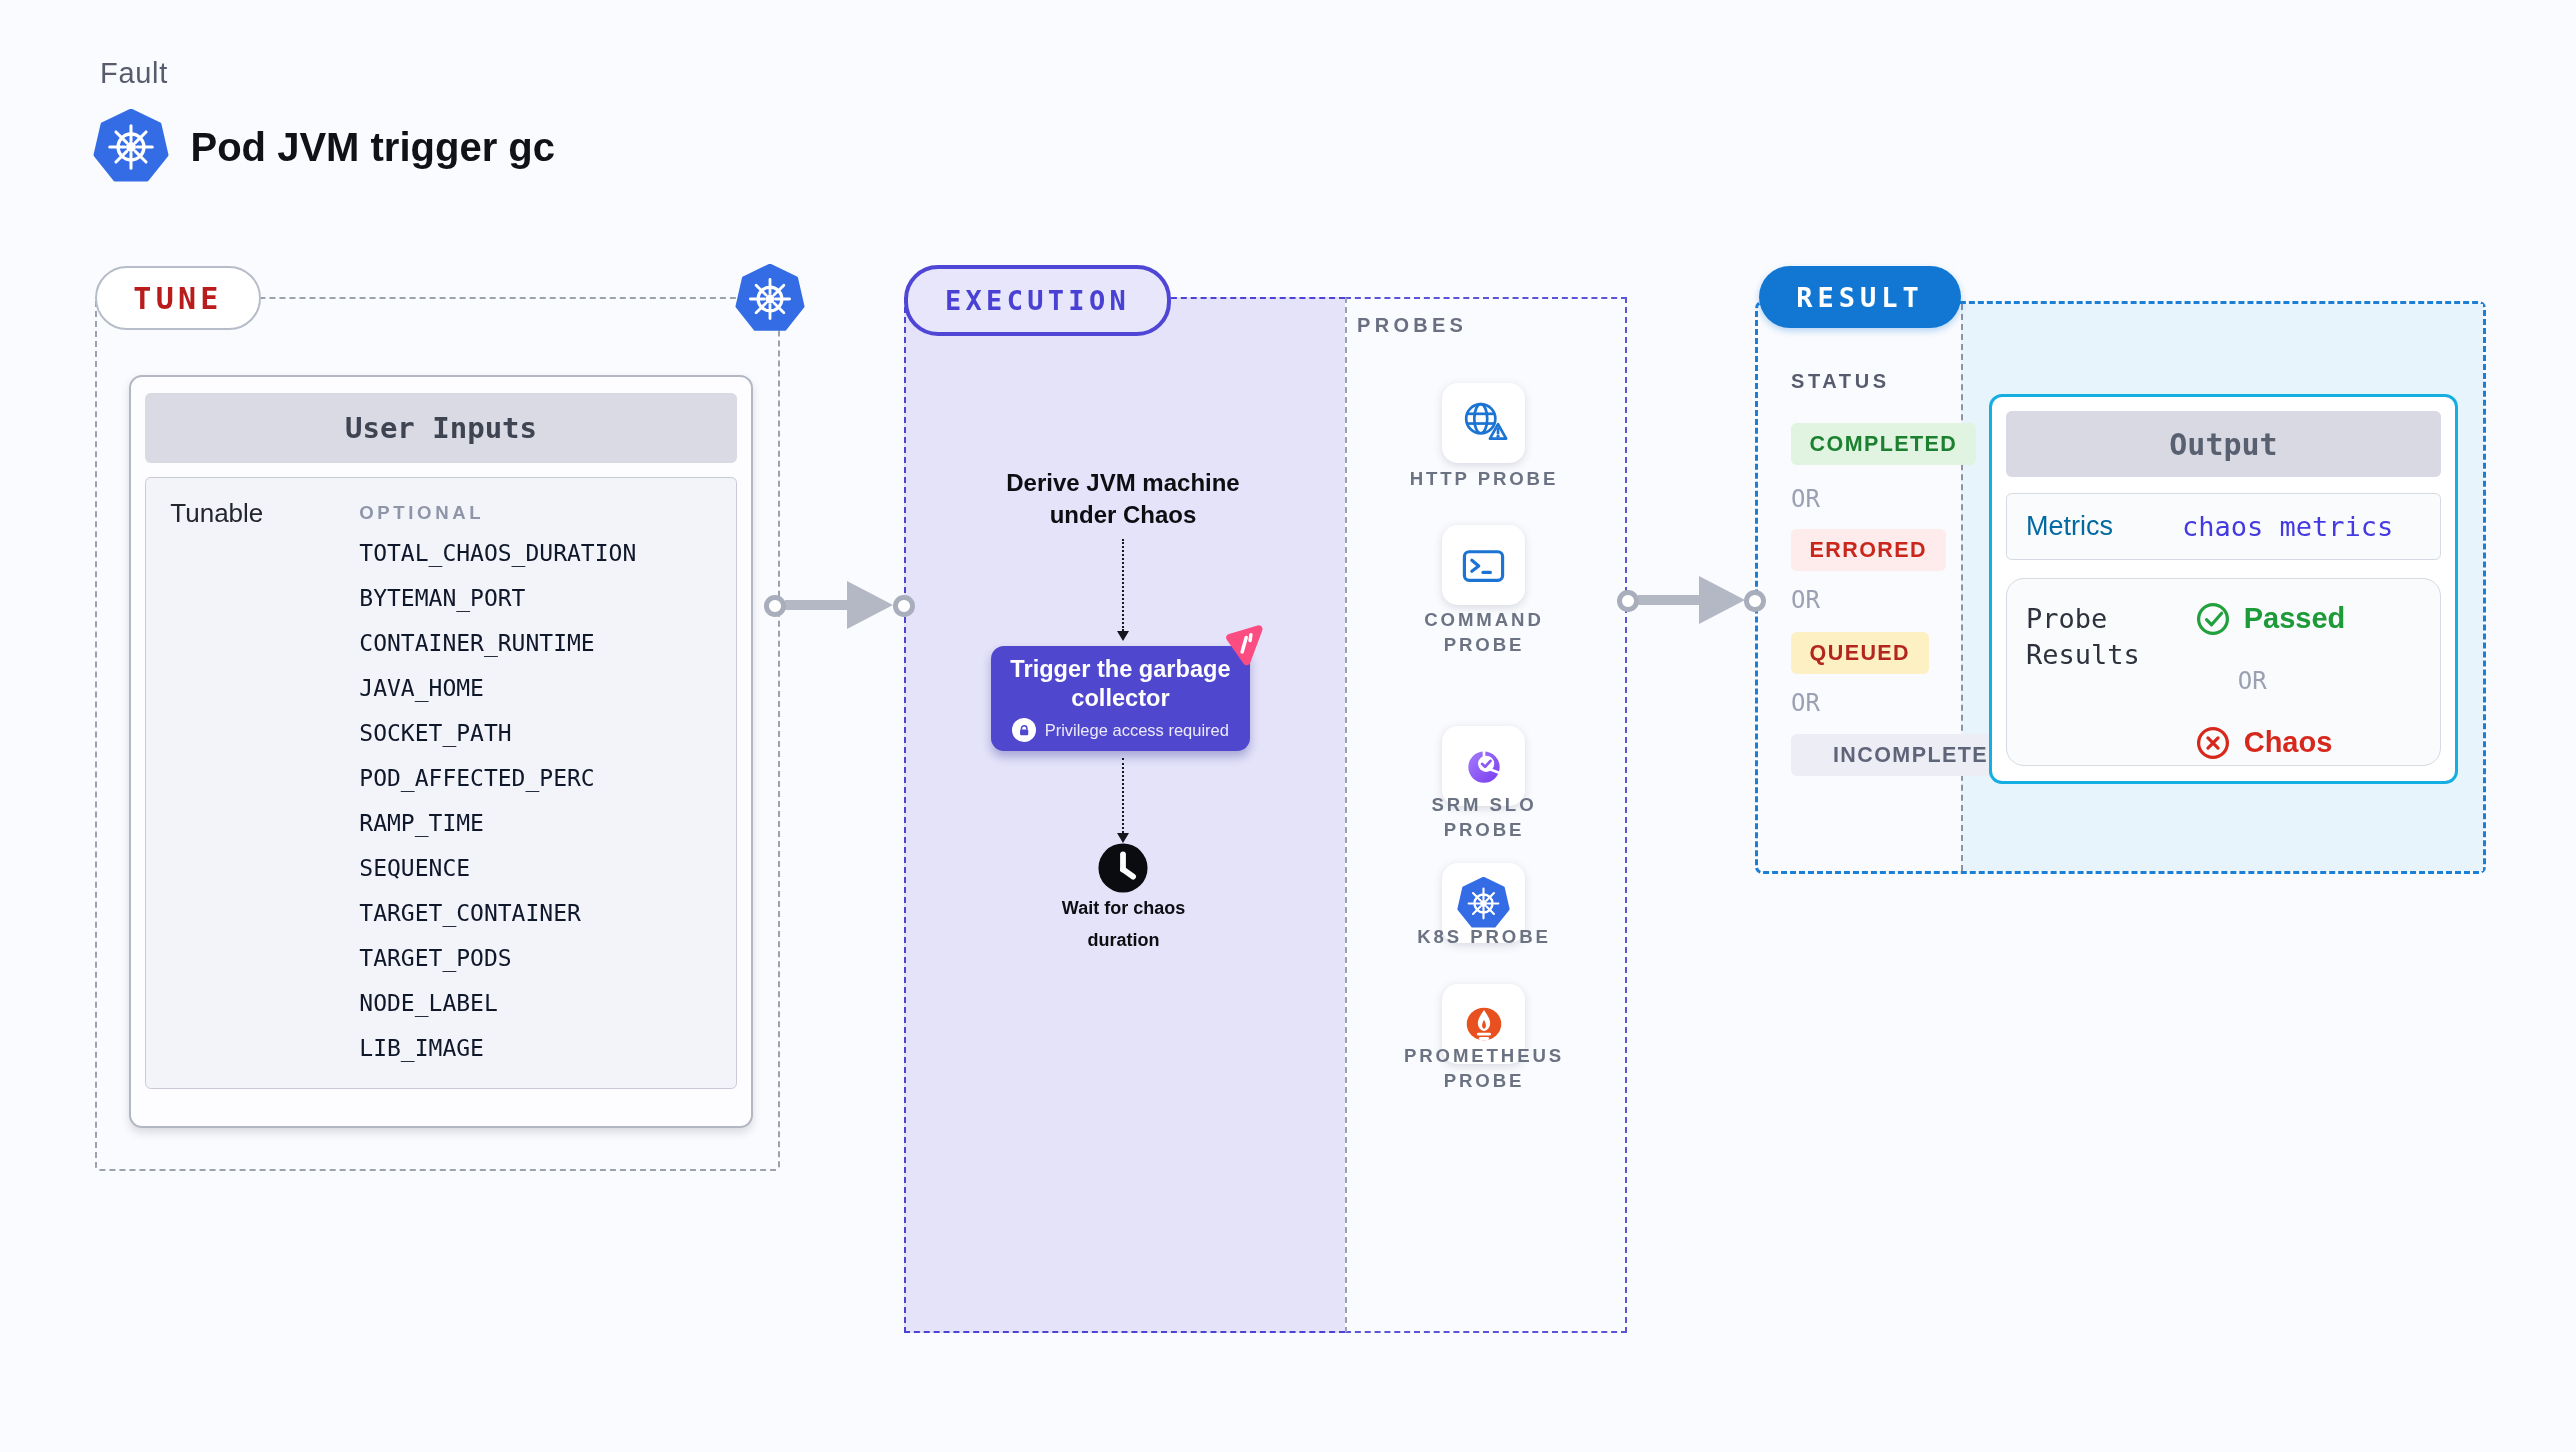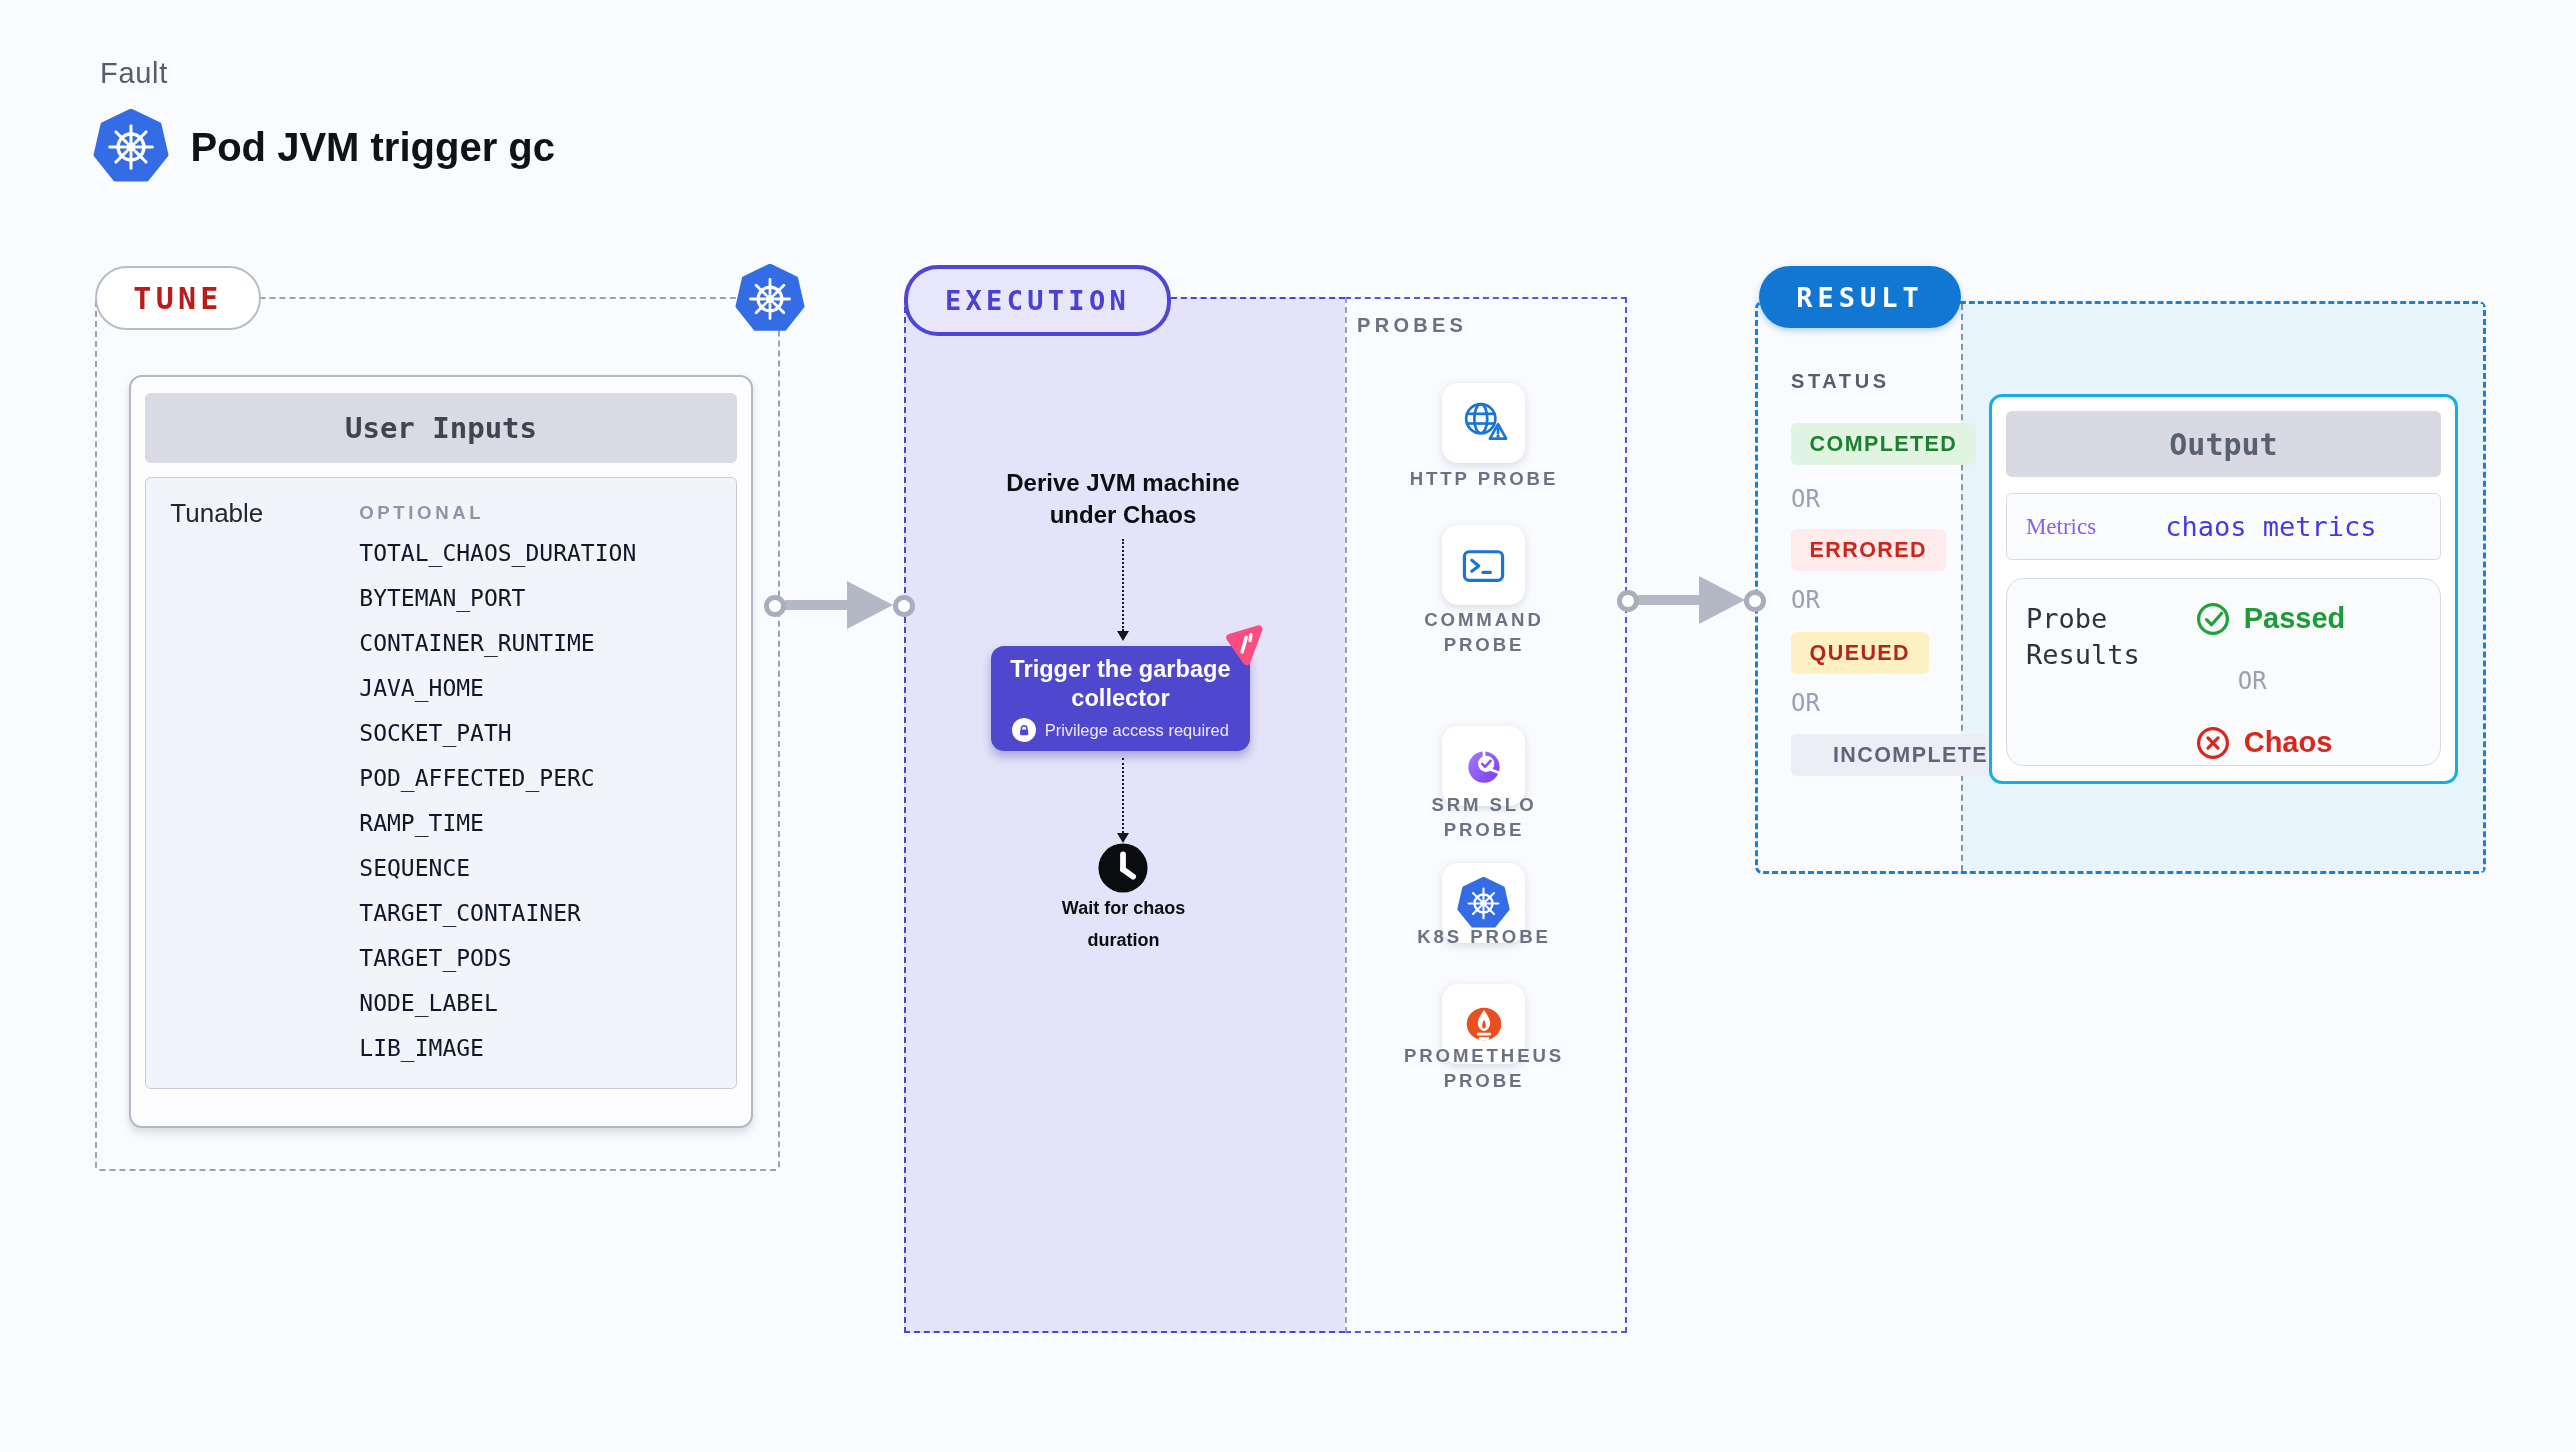--- a/index.html
+++ b/index.html
@@ -81,21 +81,21 @@
   .badge-incompleted{top:430px;background:#ecedf5;color:#5f6579;padding-left:42px;}
   .or-status{position:absolute;left:33px;font-family:"DejaVu Sans Mono", monospace;font-size:24px;color:#9ba1b3;}
   .or-1{top:181px;} .or-2{top:282px;} .or-3{top:385px;}
 
   .output-panel{left:1989px;top:394px;width:469px;height:390px;background:#ffffff;border:3.6px solid #15aee3;border-radius:13px;box-sizing:border-box;z-index:4;}
   .output-header{position:absolute;left:14.3px;right:14.3px;top:14.3px;height:66px;background:#d8d9e3;border-radius:5.7px;
                  display:flex;align-items:center;justify-content:center;
                  font-family:"DejaVu Sans Mono", monospace;font-size:30px;font-weight:600;color:#596070;}
   .metrics-row{position:absolute;left:14.3px;right:14.3px;top:96px;height:67px;background:#fafbfd;border:1.4px solid #d6d9e1;border-radius:5.7px;
                display:flex;align-items:center;box-sizing:border-box;padding-left:18.6px;}
-  .metrics-label{font-family:Liberation Serif, serif;font-size:23px;color:#8b5cf6;}
+  .metrics-label{font-family:Liberation Sans, sans-serif;font-size:27px;color:#0369a1;}
   .metrics-value{font-family:"DejaVu Sans Mono", monospace;font-size:27px;color:#453ae2;margin-left:69px;}
   .proberes-row{position:absolute;left:14.3px;right:14.3px;top:181px;height:188px;background:#fafbfd;border:1.4px solid #d6d9e1;border-radius:18px;
                 box-sizing:border-box;display:flex;padding:21.5px 0 0 18.6px;}
   .proberes-label{font-family:"DejaVu Sans Mono", monospace;font-size:27px;color:#2e323d;width:153px;line-height:36px;}
   .proberes-values{display:flex;flex-direction:column;gap:30px;margin-left:15.8px;}
   .pr-line{display:flex;align-items:center;gap:13px;}
   .passed-text{font-size:29px;font-weight:bold;color:#1d9b38;}
   .failed-text{font-size:29px;font-weight:bold;color:#d7281d;}
   .pr-or{font-family:"DejaVu Sans Mono", monospace;font-size:24px;color:#9ba1b3;margin-left:43px;}
   .hidden-defs{position:absolute;width:0;height:0;overflow:hidden;}

